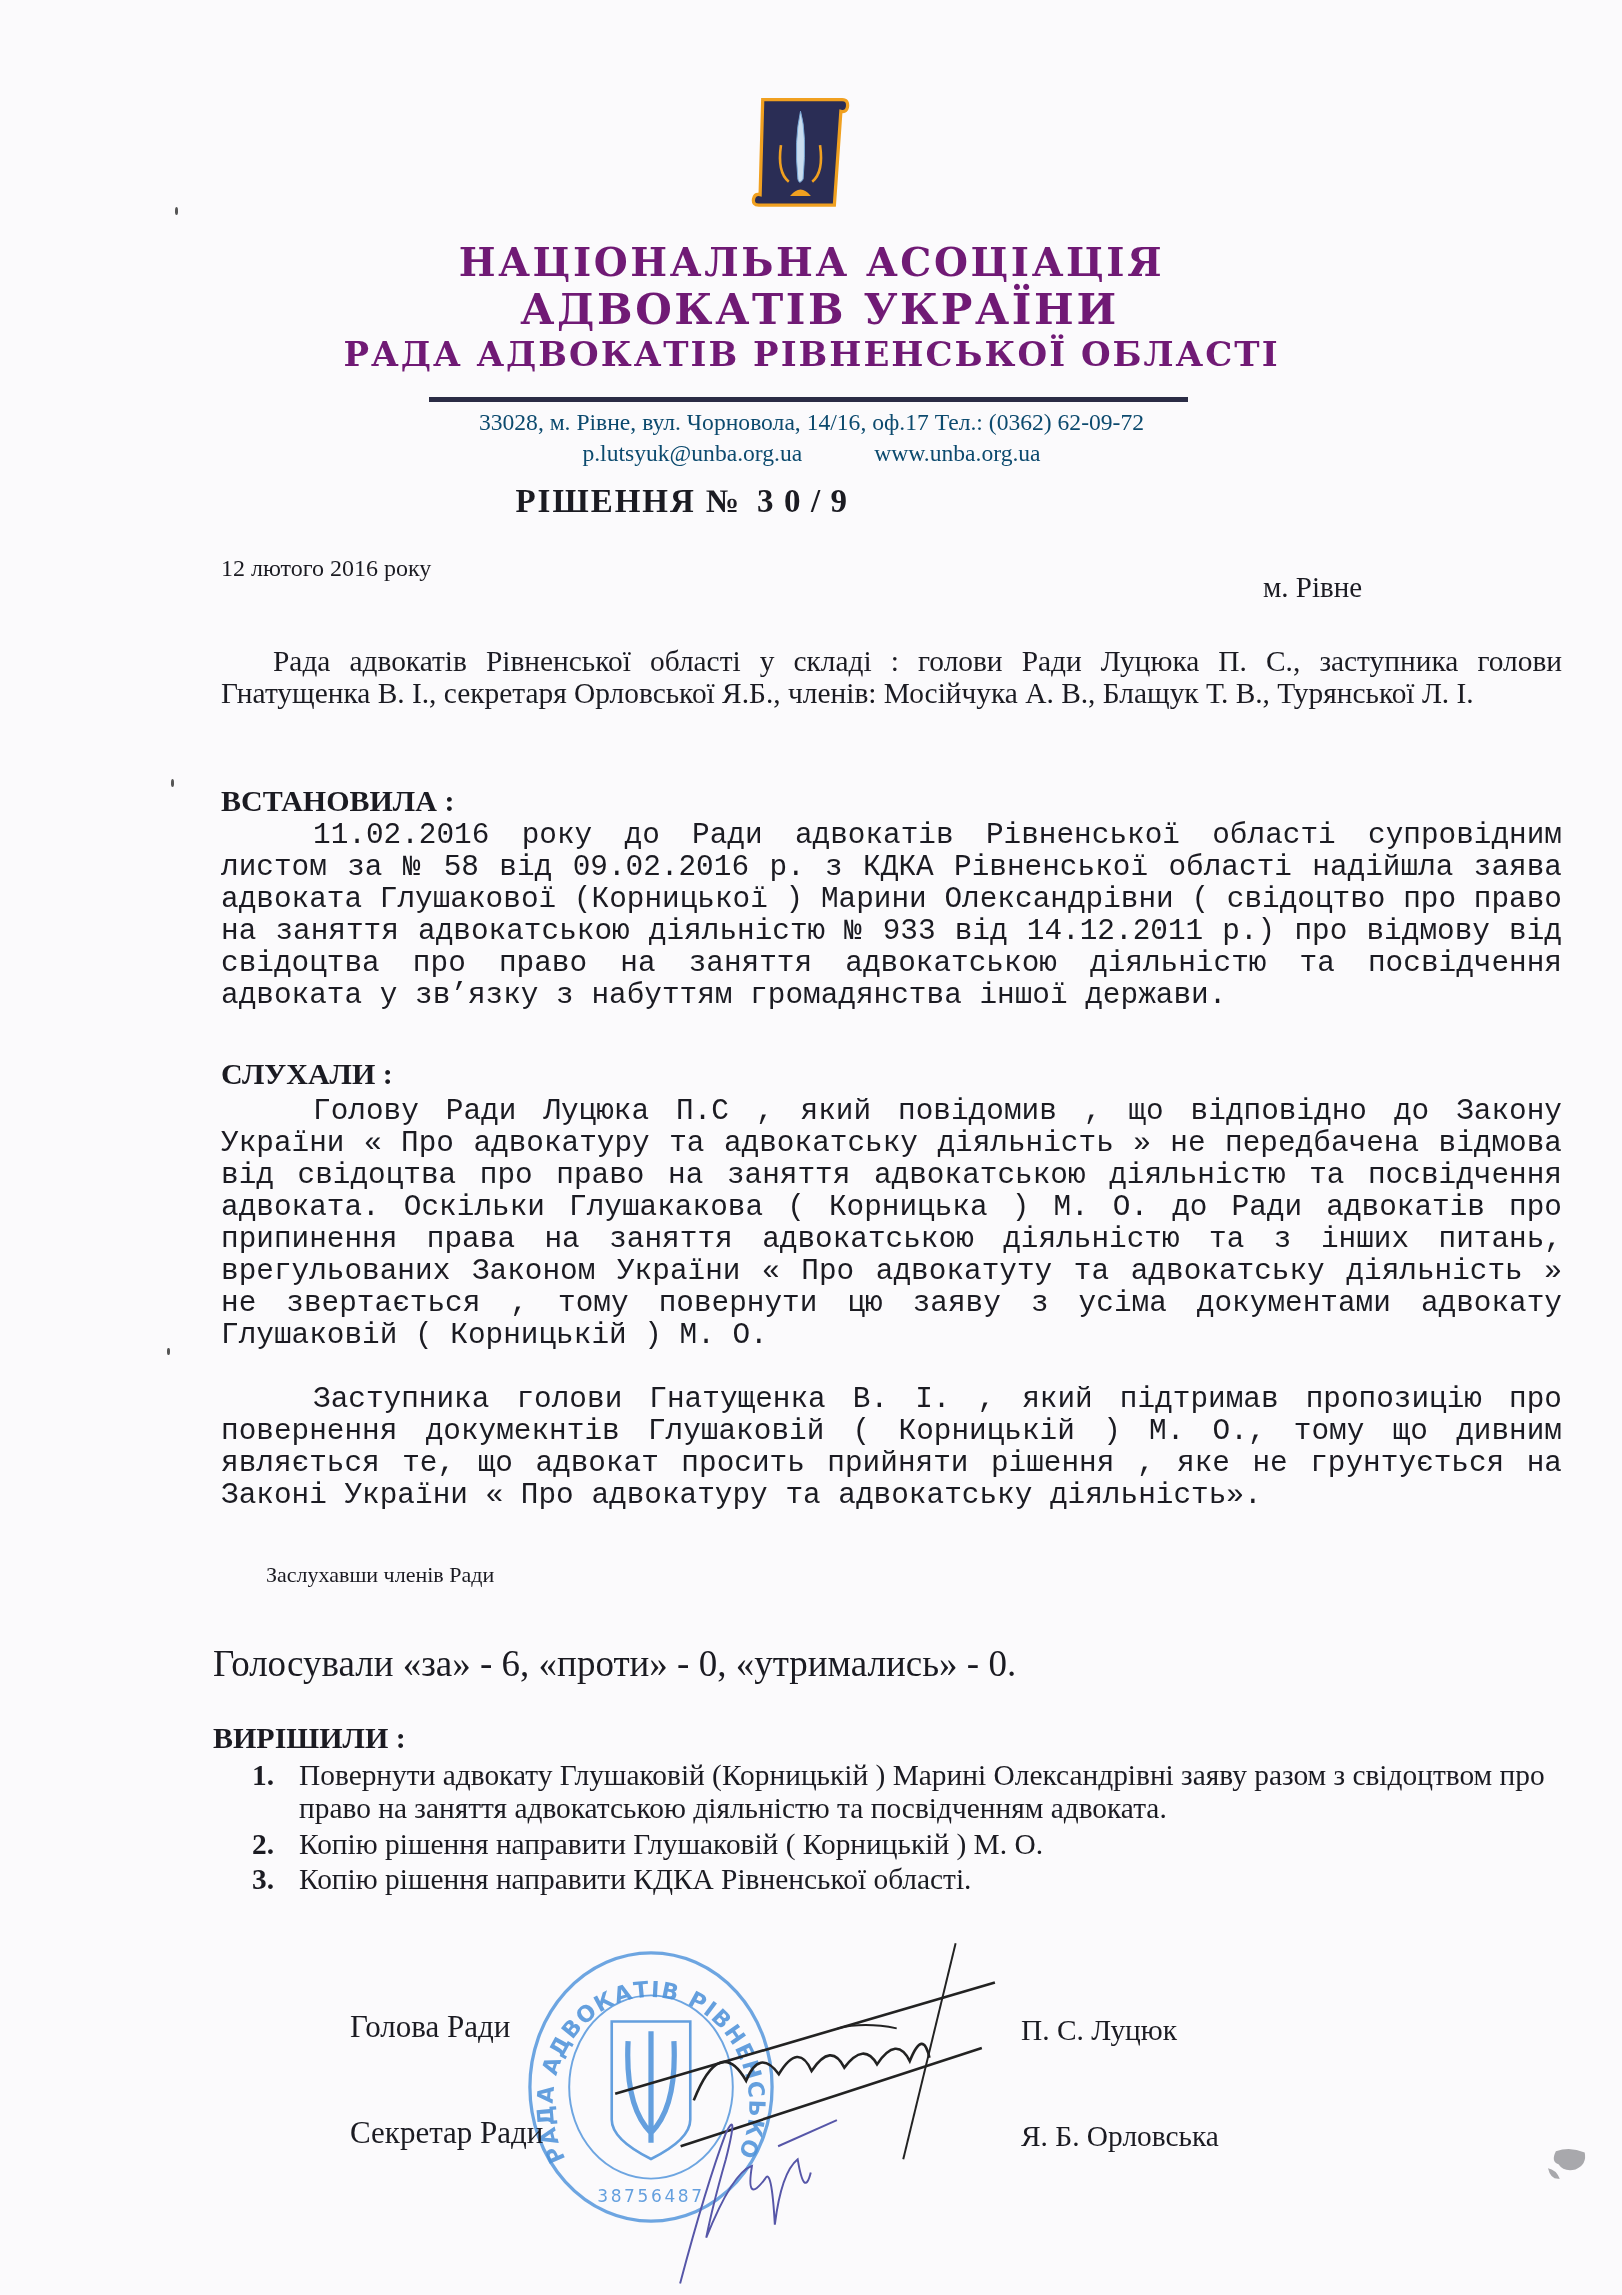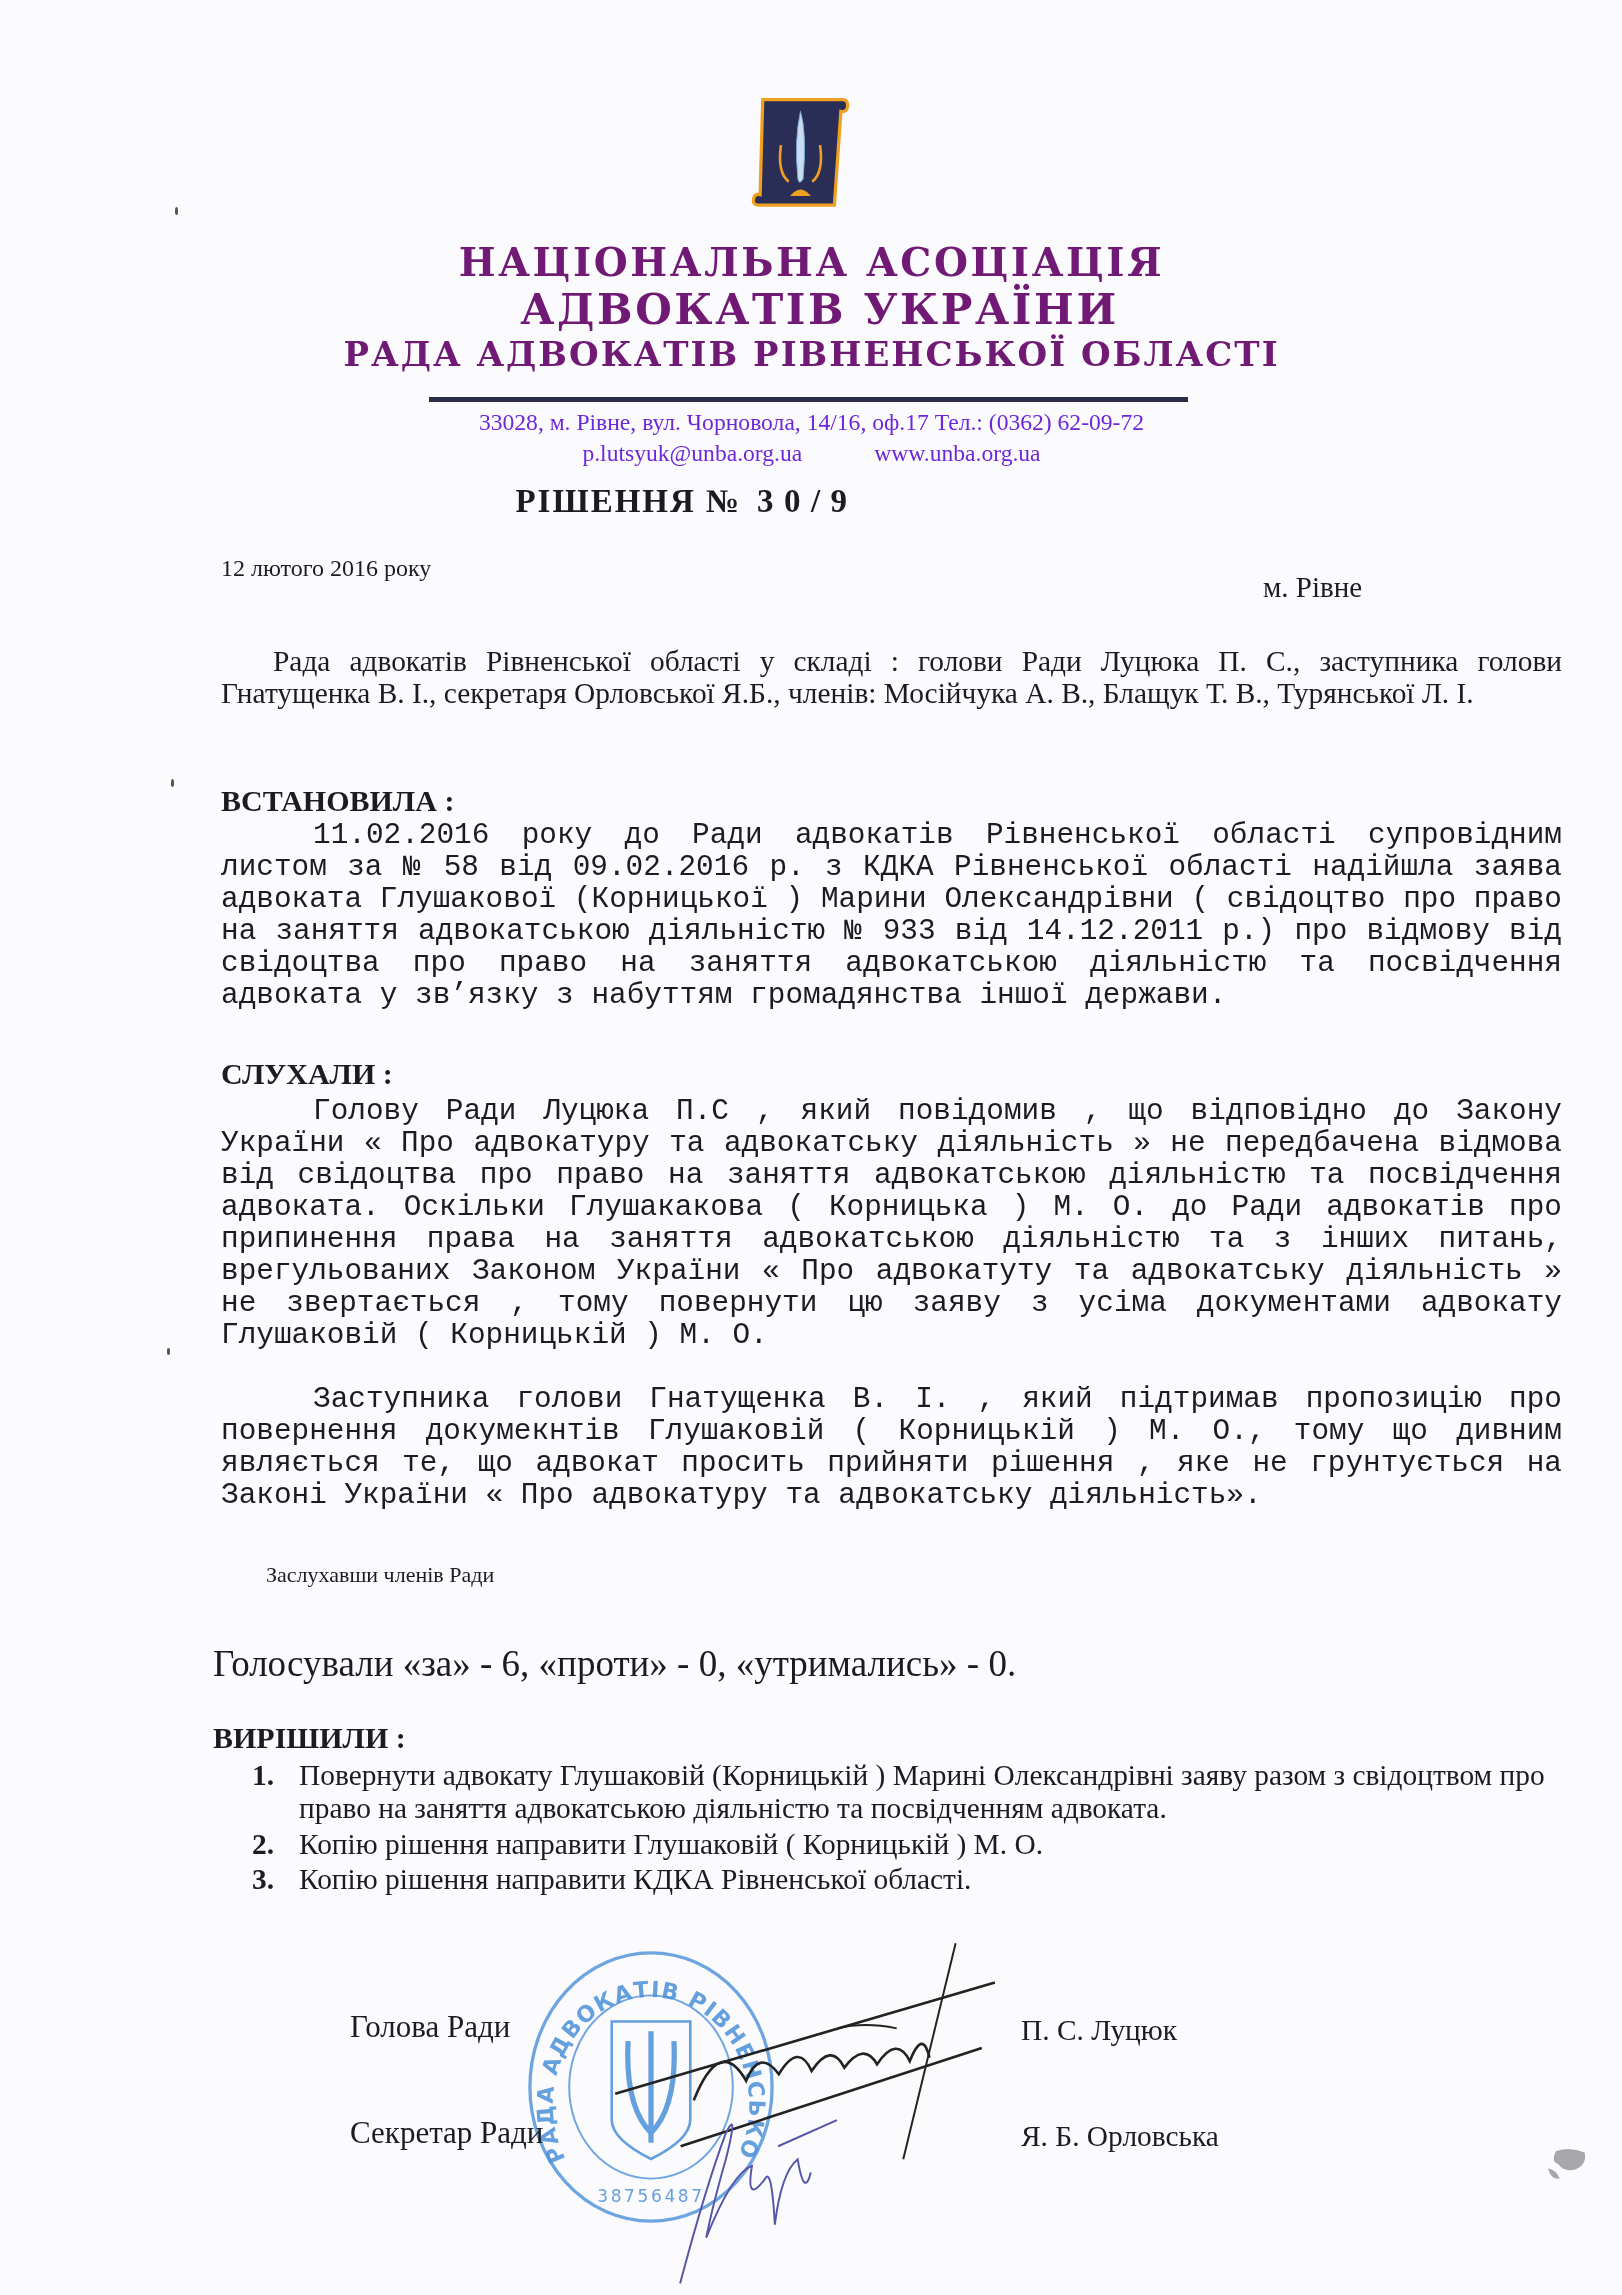--- a/index.html
+++ b/index.html
@@ -18,21 +18,21 @@
     left: 0; width: 1623px; text-align: center;
     font-family: "DejaVu Serif", "Liberation Serif", serif;
     font-weight: bold; color: #701a75; letter-spacing: 2.6px;
   }
   .org1 { top: 239px; font-size: 39px; }
   .org2 { top: 285px; font-size: 42px; padding-left: 8px; }
   .org3 { top: 334px; font-size: 34px; letter-spacing: 2px; }
   .hr-rule { left: 429px; top: 397px; width: 759px; height: 4.6px; background: #2b2c45; }
   .addr {
     left: 0; width: 1623px; text-align: center;
-    font-family: "Liberation Serif", serif; font-size: 23.6px; color: #6d28d9;
+    font-family: "Liberation Serif", serif; font-size: 23.6px; color: #0c4a6e;
   }
   .addr1 { top: 409px; }
   .addr2 { top: 440px; }
   .addr2 span { margin: 0 33px; }
 
   
   .decision-title {
     left: 0; width: 1373px; text-align: center; top: 483px;
     font-size: 33px; font-weight: bold; letter-spacing: 2px;
   }

